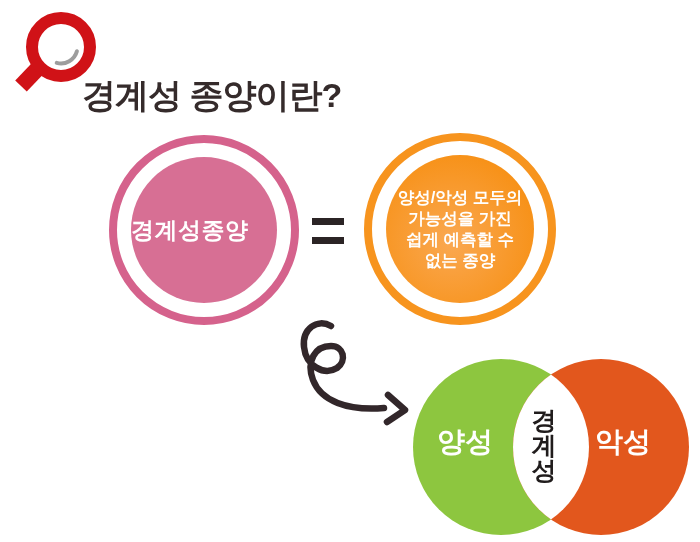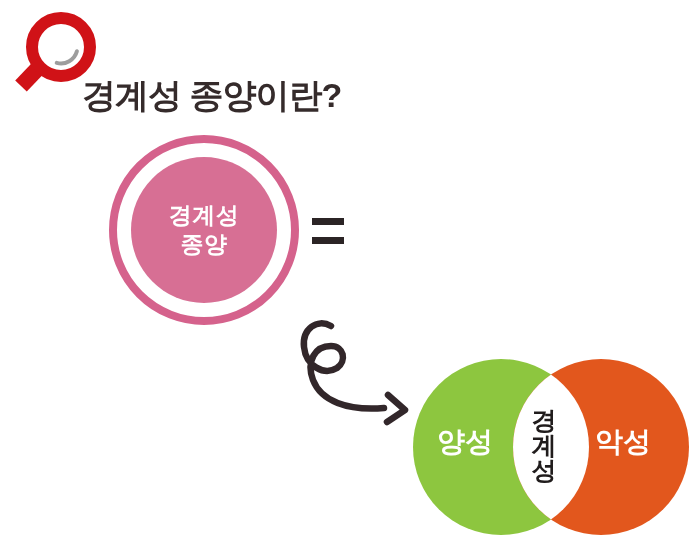--- a/index.html
+++ b/index.html
@@ -39,23 +39,23 @@
     border: 8px solid #d5628c;
   }
   .term-inner {
     position: absolute;
     left: 50%; top: 50%;
     transform: translate(-50%, -50%);
     width: 146px; height: 146px;
     border-radius: 50%;
     background: #d76f94;
     display: flex;
-    flex-direction: column;
+    flex-direction: row;
     align-items: center;
-    justify-content: center;
+    justify-content: flex-start;
   }
   .term-inner .line {
     color: #ffffff;
     font-size: 23px;
     line-height: 29px;
     font-weight: bold;
     letter-spacing: 0.5px;
   }
   .equals-sign {
     position: absolute;
@@ -124,20 +124,28 @@
       <div class="line">경계성</div>
       <div class="line">종양</div>
     </div>
   </div>
 
   <div class="equals-sign">
     <div class="equals-bar"></div>
     <div class="equals-bar"></div>
   </div>
 
+  <div class="ring-circle meaning-ring">
+    <div class="meaning-inner">
+      <div class="line">양성/악성 모두의</div>
+      <div class="line">가능성을 가진</div>
+      <div class="line">쉽게 예측할 수</div>
+      <div class="line">없는 종양</div>
+    </div>
+  </div>
 
   <svg class="arrow-overlay" width="700" height="542" viewBox="0 0 700 542">
     <path d="M 331 326 C 317 318, 302 329, 304 347 C 306 366, 324 376, 337 368 C 347 361, 344 346, 331 346 C 315 346, 306 361, 313 380 C 321 401, 347 411, 384 408" fill="none" stroke="#32272a" stroke-width="6.5" stroke-linecap="round"></path>
     <path d="M 388 395 L 405 410 L 387 422" fill="none" stroke="#32272a" stroke-width="6.5" stroke-linecap="round" stroke-linejoin="round"></path>
   </svg>
 
   <svg class="venn" width="300" height="193" viewBox="0 0 300 193">
     <defs>
       <clipPath id="greenClip">
           <circle cx="101" cy="98" r="88"></circle>

